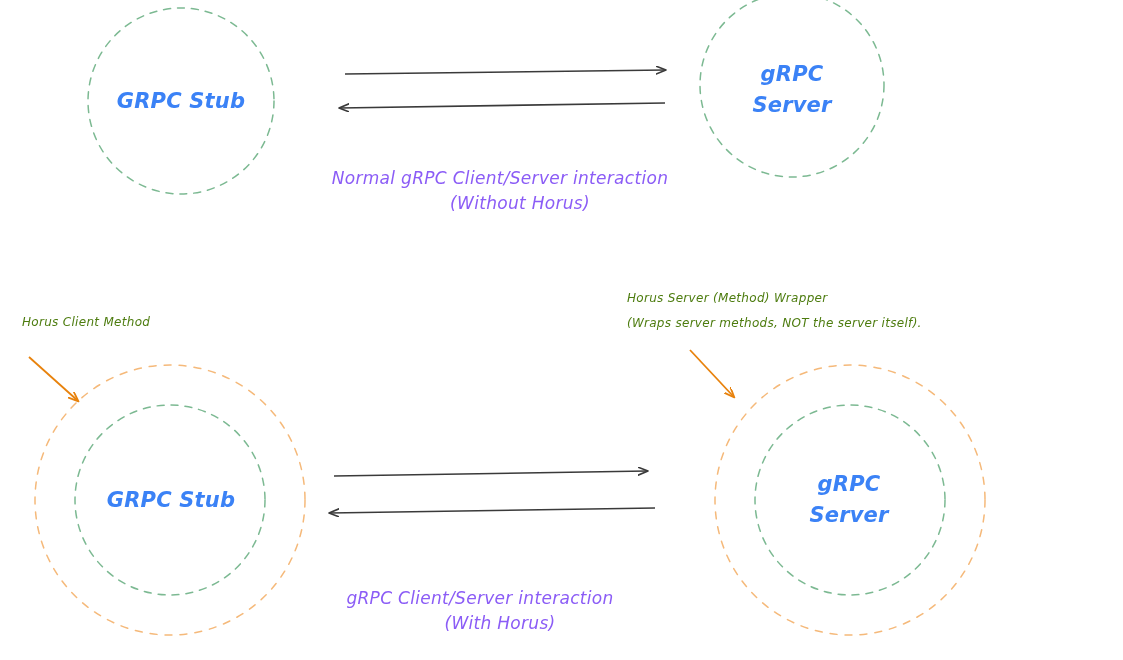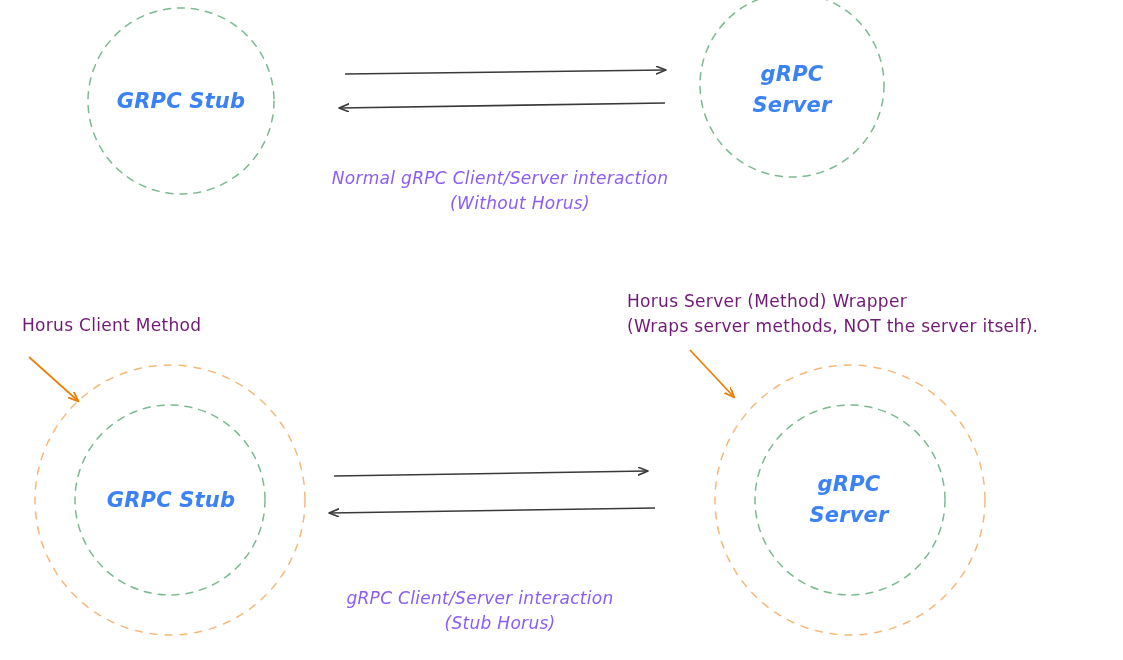--- a/index.html
+++ b/index.html
@@ -37,22 +37,23 @@
   }
   .caption {
     color: #8b5cf6;
     font-size: 17px;
     text-align: center;
     transform: translateX(-50%);
     font-style: italic;
     letter-spacing: 0.3px;
   }
   .annot {
-    color: #701a75;
-    font-size: 17px;
+    color: #4d7c0f;
+    font-size: 12px;
+    font-style: italic;
     letter-spacing: 0.3px;
   }
   svg { display: block; }
 </style>
 </head>
 <body>
 
 <svg id="canvas" viewBox="0 0 1123 660">
   <defs>
     <marker id="arrowDark" markerWidth="12" markerHeight="12" refX="9" refY="4" orient="auto" markerUnits="userSpaceOnUse">
@@ -101,13 +102,13 @@
 
 <div class="hand annot" style="left:627px; top:291px;">Horus Server (Method) Wrapper</div>
 <div class="hand annot" style="left:627px; top:316px;">(Wraps server methods, NOT the server itself).</div>
 
 <div class="hand node-label" style="left:171px; top:500px;">GRPC Stub</div>
 
 <div class="hand node-label" style="left:849px; top:484px;">gRPC</div>
 <div class="hand node-label" style="left:849px; top:515px;">Server</div>
 
 <div class="hand caption" style="left:480px; top:588px;">gRPC Client/Server interaction</div>
-<div class="hand caption" style="left:500px; top:613px;">(Stub Horus)</div>
+<div class="hand caption" style="left:500px; top:613px;">(With Horus)</div>
 
 </body></html>

